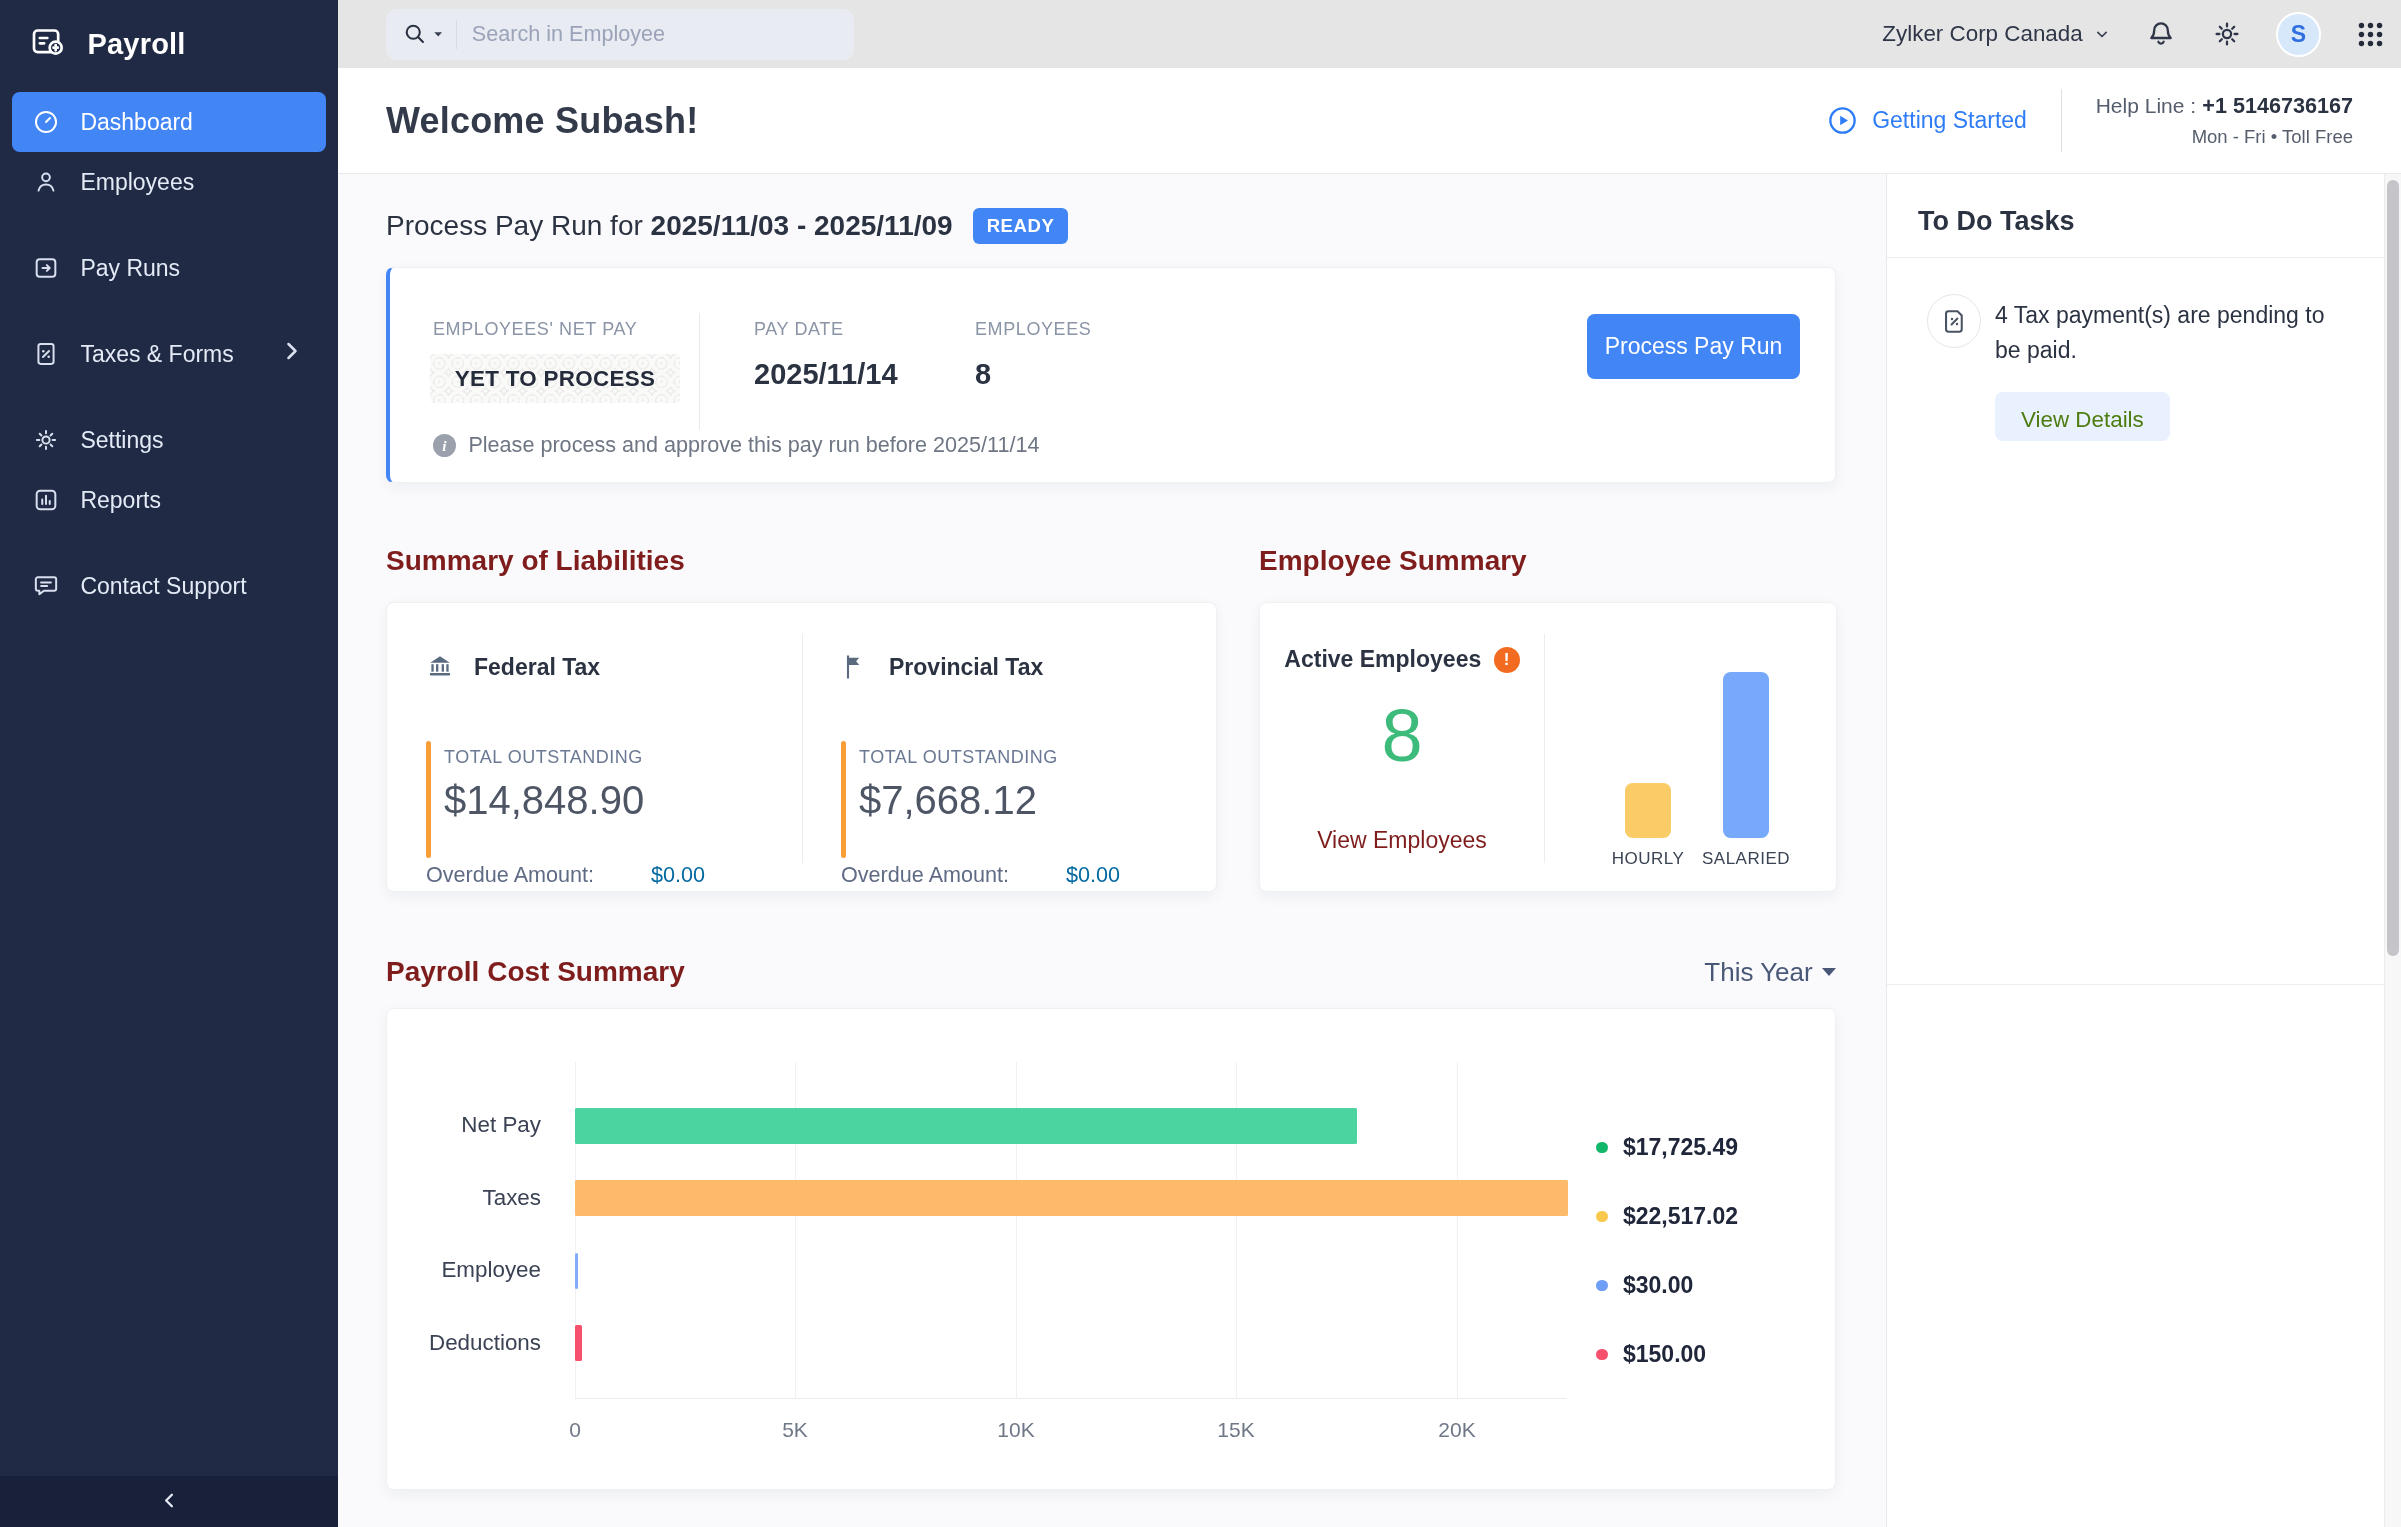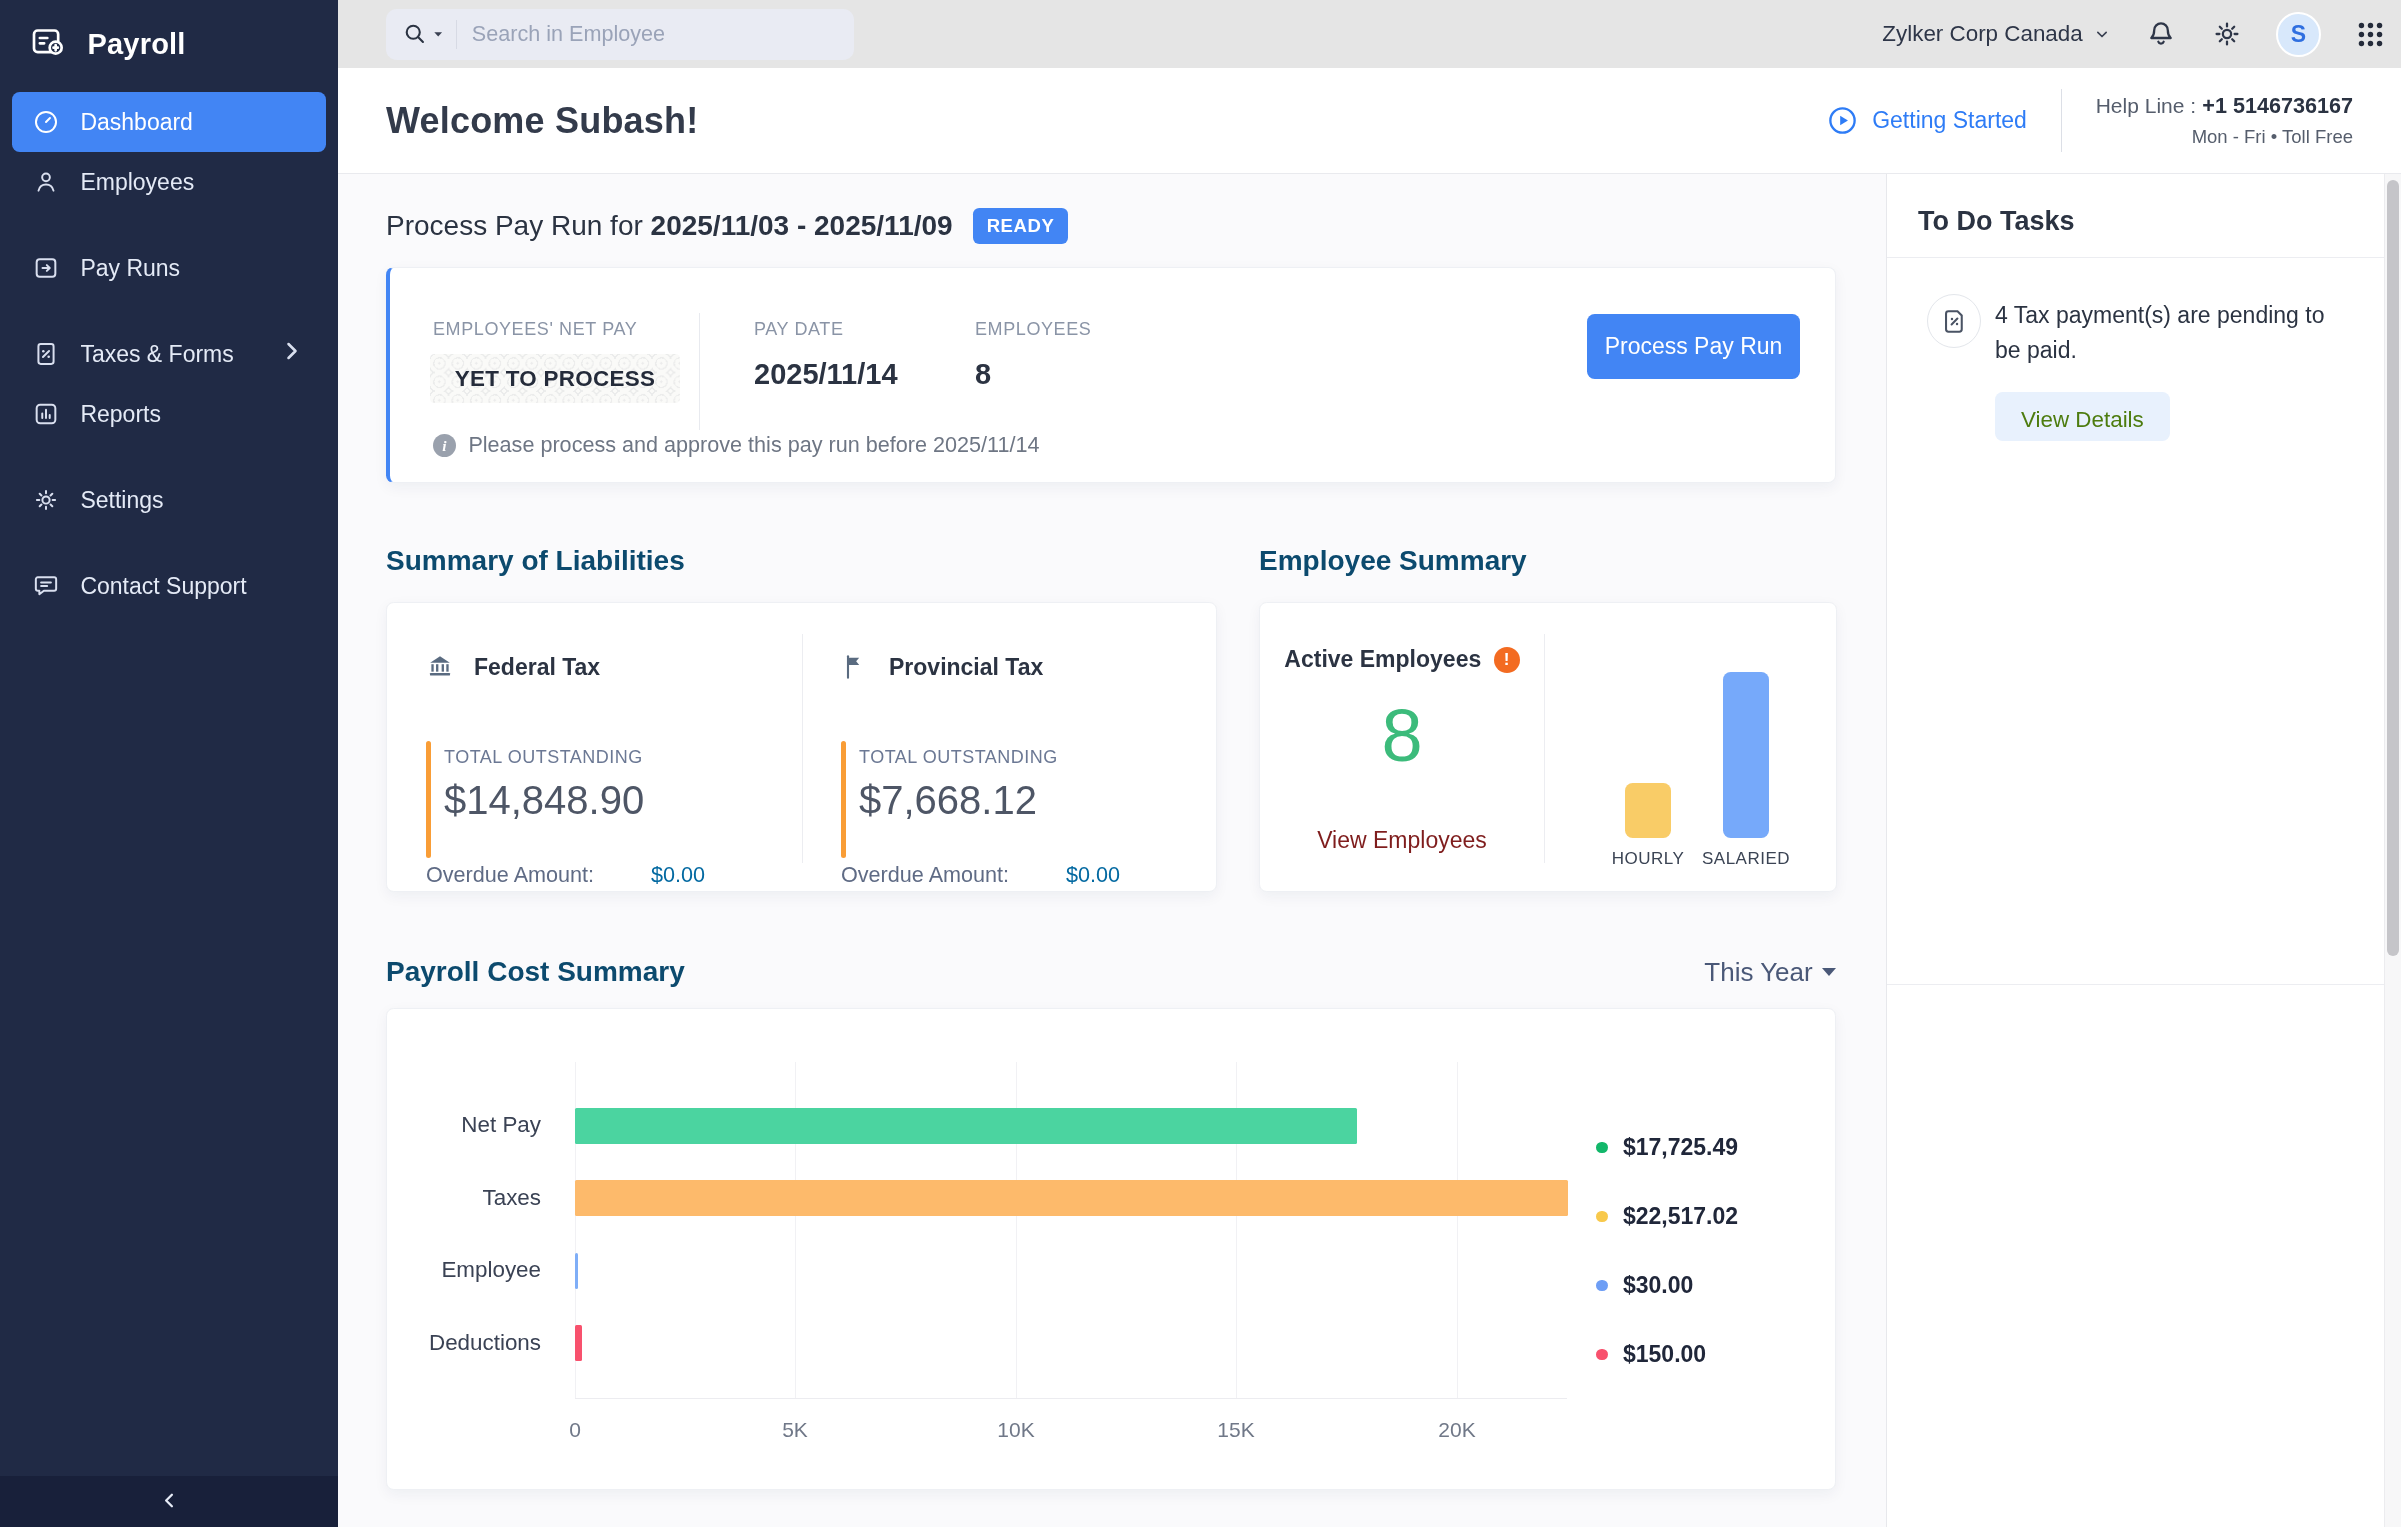--- a/index.html
+++ b/index.html
@@ -57,21 +57,21 @@
   .main-bg { position:absolute; left:338px; top:174px; width:1548px; height:1354px; background:#FAFAFC; }
   .pane-divider { position:absolute; left:1886px; top:174px; width:0.8px; height:1354px; background:#E7E8EC; }
   .todo-panel { position:absolute; left:1887px; top:174px; width:497px; height:1354px; background:#FFFFFF; }
   .scroll-track { position:absolute; left:2384px; top:174px; width:17px; height:1354px; background:#F7F7F8;
                   border-left:0.8px solid #ECECEF; }
   .scroll-thumb { position:absolute; left:2.3px; top:6.2px; width:11.6px; height:776px; background:#C5C5C9; border-radius:6.2px; }
 
   
   .card { position:absolute; background:#FFFFFF; border:0.8px solid #EEF0F4; border-radius:7.7px;
           box-shadow:0 4.6px 14px rgba(25,39,80,.05); }
-  .section-title { font-size:28px; font-weight:700; color:#0c4a6e; }
+  .section-title { font-size:28px; font-weight:700; color:#7f1d1d; }
 
   
   .payrun-title { position:absolute; left:386px; top:208px; font-size:28px; color:#2B3342; }
   .payrun-title .prefix { font-weight:400; }
   .payrun-title .period { font-weight:700; }
   .badge { display:inline-block; margin-left:20px; background:var(--accent,#4285F4); color:#FFF;
            font-size:18.5px; font-weight:700; letter-spacing:0.6px; padding:7px 14px; border-radius:6.2px;
            vertical-align:3.1px; }
   .payrun-card { left:386px; top:267px; width:1450px; height:216px; border-left:4.6px solid var(--accent,#4285F4); }
   .pr-label { position:absolute; font-size:18px; color:#8A94A6; letter-spacing:0.6px; }
@@ -197,38 +197,38 @@
         </span>
         <span>Taxes &amp; Forms</span>
       </span>
       <span>
         <svg width="17" height="17" viewBox="0 0 24 24" fill="none" stroke="#D9DFEF" stroke-width="2.2" stroke-linecap="round" stroke-linejoin="round">
           <path d="M9 6l6 6-6 6"></path>
         </svg>
       </span>
     </div>
 
+    <div class="nav-item nav-gap">
+      <span class="nav-ico">
+        <svg viewBox="0 0 24 24" fill="none" stroke="#D9DFEF" stroke-width="1.7" stroke-linecap="round">
+          <circle cx="12" cy="12" r="3.1"></circle>
+          <path d="M12 4.2v2.1M12 17.7v2.1M4.2 12h2.1M17.7 12h2.1M6.6 6.6l1.5 1.5M15.9 15.9l1.5 1.5M17.4 6.6l-1.5 1.5M8.1 15.9l-1.5 1.5"></path>
+        </svg>
+      </span>
+      <span>Settings</span>
+    </div>
+
     <div class="nav-item">
       <span class="nav-ico">
         <svg viewBox="0 0 24 24" fill="none" stroke="#D9DFEF" stroke-width="1.7" stroke-linecap="round">
           <rect x="4" y="4" width="16" height="16" rx="3"></rect>
             <path d="M8.8 15.5v-4M12 15.5V8.3M15.2 15.5v-2.6"></path>
         </svg>
       </span>
       <span>Reports</span>
-    </div>
-
-    <div class="nav-item nav-gap">
-      <span class="nav-ico">
-        <svg viewBox="0 0 24 24" fill="none" stroke="#D9DFEF" stroke-width="1.7" stroke-linecap="round">
-          <circle cx="12" cy="12" r="3.1"></circle>
-          <path d="M12 4.2v2.1M12 17.7v2.1M4.2 12h2.1M17.7 12h2.1M6.6 6.6l1.5 1.5M15.9 15.9l1.5 1.5M17.4 6.6l-1.5 1.5M8.1 15.9l-1.5 1.5"></path>
-        </svg>
-      </span>
-      <span>Settings</span>
     </div>
 
     <div class="nav-item nav-gap">
       <span class="nav-ico">
         <svg viewBox="0 0 24 24" fill="none" stroke="#D9DFEF" stroke-width="1.7" stroke-linecap="round" stroke-linejoin="round">
           <path d="M5 4.5h14A1.7 1.7 0 0 1 20.7 6.2v8.1A1.7 1.7 0 0 1 19 16H10.2l-3.9 3v-3H5a1.7 1.7 0 0 1-1.7-1.7V6.2A1.7 1.7 0 0 1 5 4.5z"></path>
           <path d="M7.8 9h8.4M7.8 12h5.2"></path>
         </svg>
       </span>
       <span>Contact Support</span>

